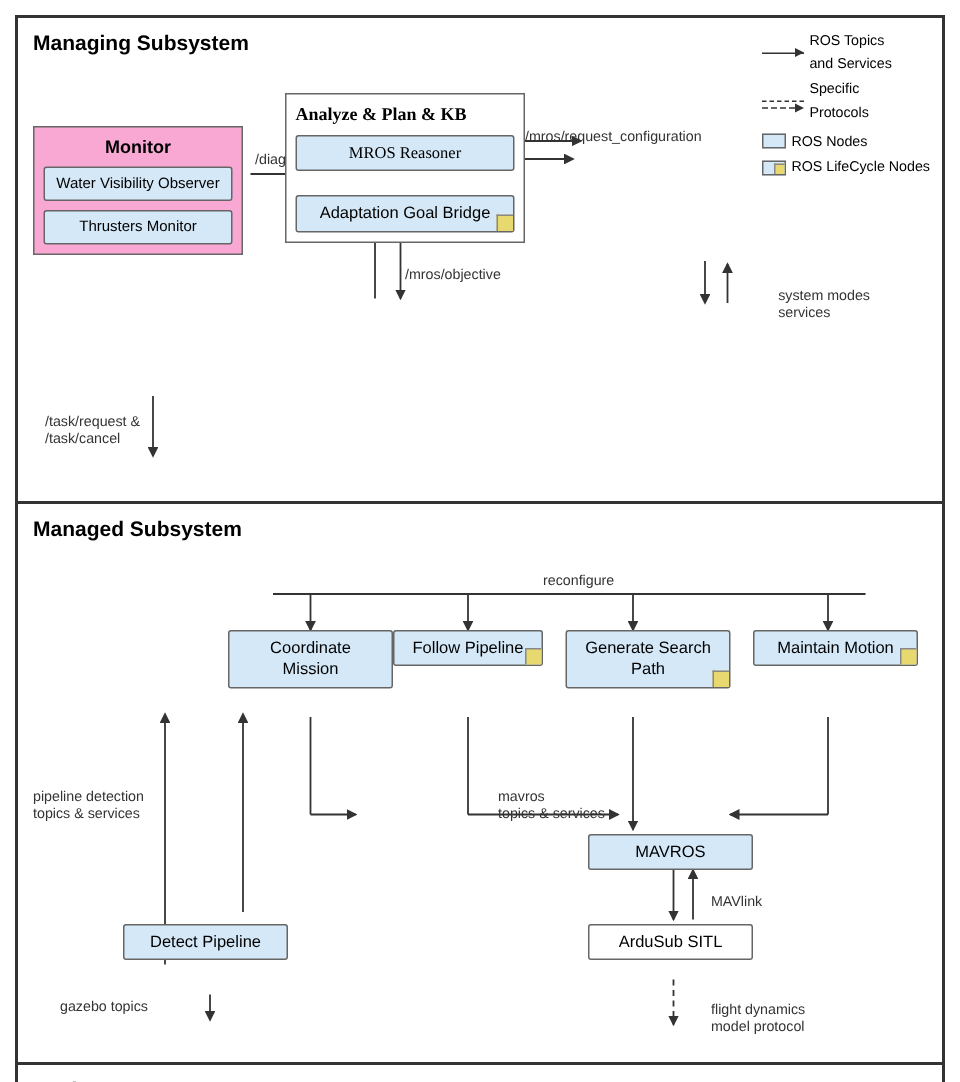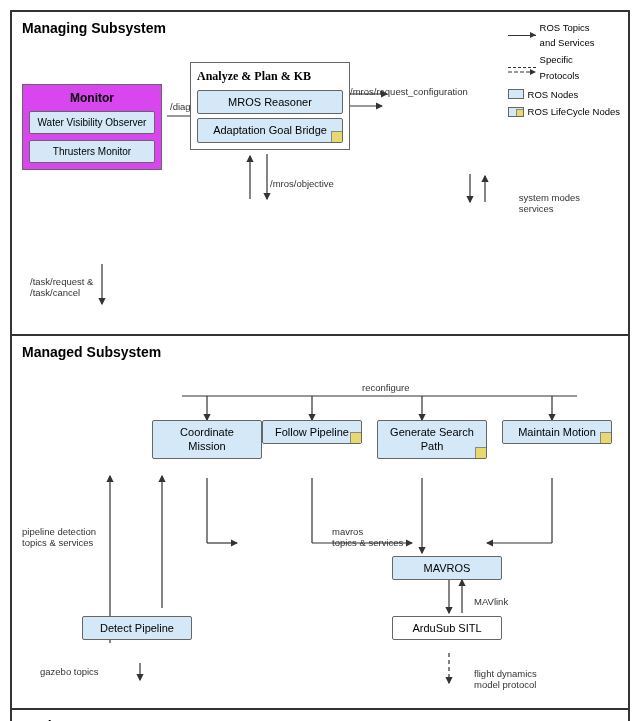--- a/index.html
+++ b/index.html
@@ -110,21 +110,21 @@
     .managing-inner {
       position: relative;
       height: 280px;
     }
 
     
     .monitor-outer {
       position: absolute;
       left: 0; top: 30px;
       border: 1.5px solid #666;
-      background: #d946ef;
+      background: #f9a8d4;
       padding: 6px;
       width: 140px;
     }
     .monitor-title {
       font-weight: bold;
       text-align: center;
       margin-bottom: 6px;
       font-size: 12px;
     }
 
@@ -255,21 +255,21 @@
       <div class="monitor-outer" style="top:40px;">
         <div class="monitor-title">Monitor</div>
         <div class="box small-box" style="margin-bottom:6px;width:100%;">Water Visibility Observer</div>
         <div class="box small-box" style="width:100%;">Thrusters Monitor</div>
       </div>
 
       <div class="arrow-label" style="left:148px;top:57px;">/diagnostics</div>
 
       <div class="analyze-outer" style="left:168px;top:18px;">
         <div class="analyze-title">Analyze &amp; Plan &amp; KB</div>
-        <div class="box" style="width:100%;margin-bottom:4px;">MROS Reasoner</div>
+        <div class="box" style="width:100%;margin-bottom:16px;font-family:Liberation Serif, serif;">MROS Reasoner</div>
         <div class="box-lifecycle" style="width:100%;">Adaptation Goal Bridge</div>
       </div>
 
       <div class="arrow-label" style="left:248px;top:134px;">/mros/objective</div>
 
       <div class="arrow-label" style="left:328px;top:42px;">/mros/request_configuration</div>
 
 
       <div class="arrow-label" style="right:20px;top:148px;">system modes<br>services</div>
 

